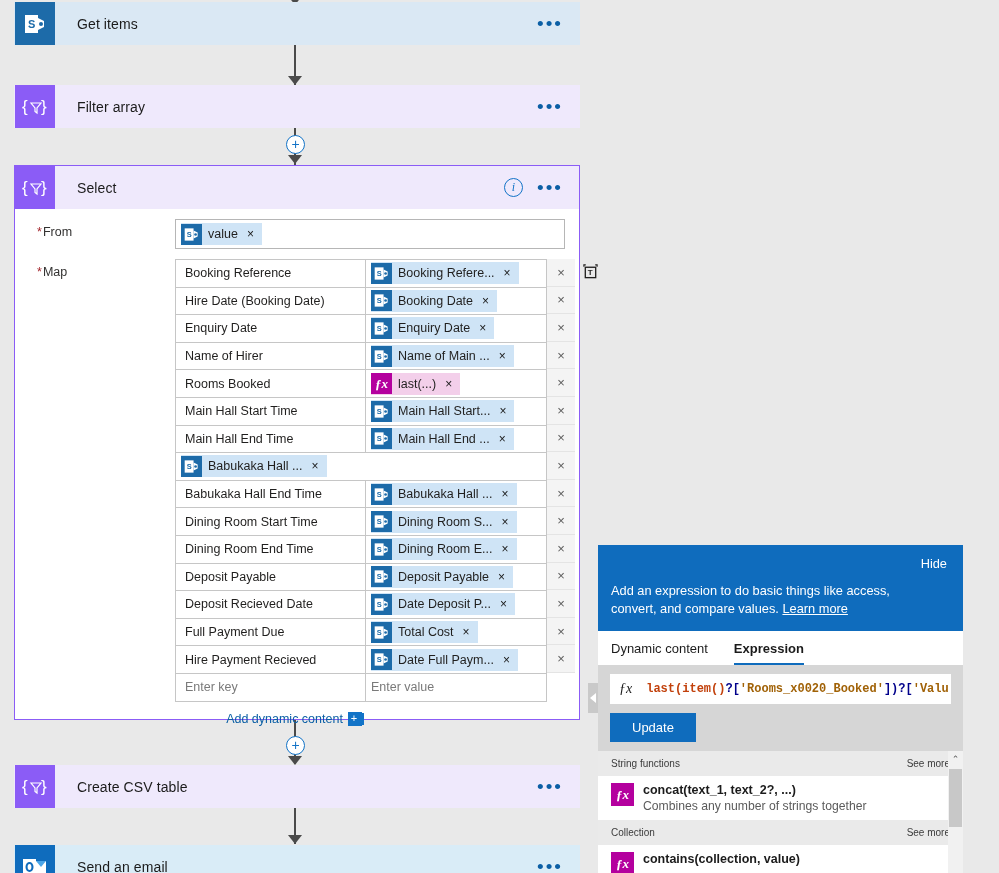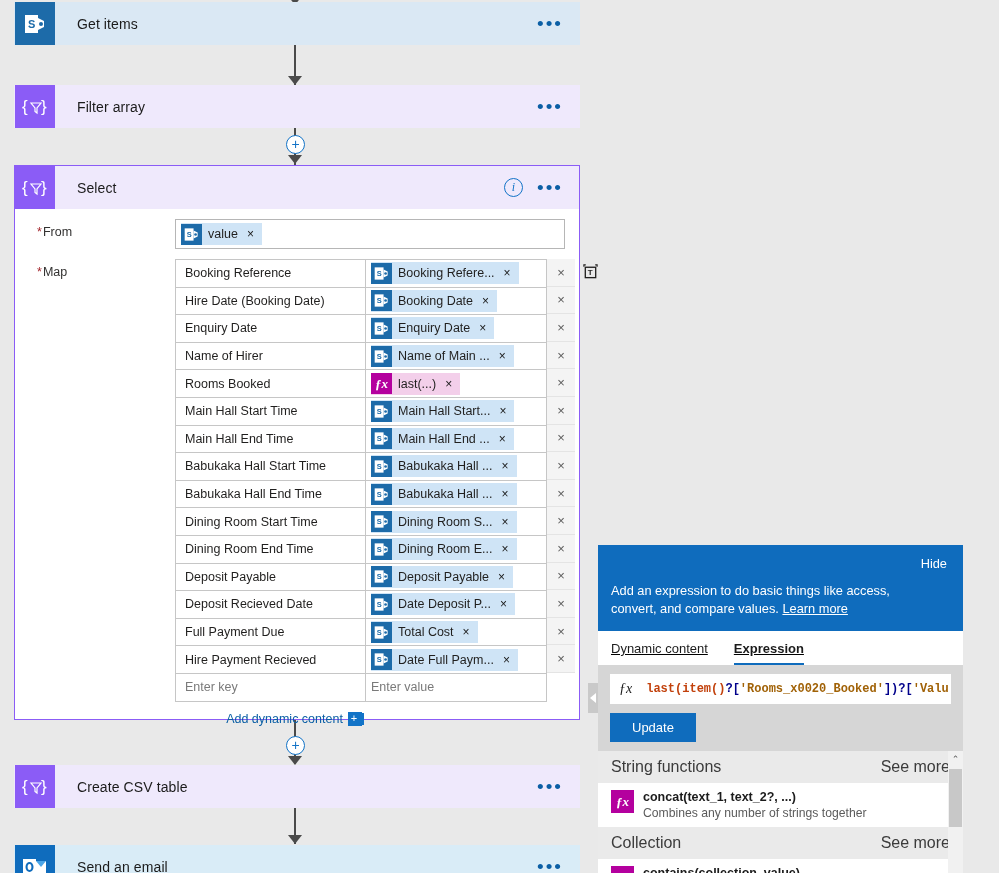--- a/index.html
+++ b/index.html
@@ -124,42 +124,42 @@
     border-right: 2px solid #1273c7; box-shadow: 3px 0 0 -1px #1273c7;
   }
 
   
   #expr-panel { position: absolute; left: 598px; top: 545px; width: 365px; height: 328px; background:#fff; }
   #expr-banner { background: #0f6cbd; color: #fff; padding: 11px 13px 13px 13px; position: relative; }
   #expr-banner .txt { font-size: 12.8px; line-height: 18px; width: 290px; margin-top: 26px; }
   #expr-banner .hide { position: absolute; right: 16px; top: 11px; font-size: 12.8px; cursor: pointer; }
   #expr-banner a { color: #fff; text-decoration: underline; }
 
-  #expr-tabs { display: flex; gap: 26px; padding: 10px 13px 0 13px; background: #fff; text-decoration: underline; }
+  #expr-tabs { display: flex; gap: 26px; padding: 10px 13px 0 13px; background: #fff; }
   .tab { font-size: 13px; color: #1b1b1b; padding-bottom: 7px; cursor: pointer; }
   .tab.active { font-weight: bold; border-bottom: 2.5px solid #0f6cbd; }
 
   #expr-edit-area { background: #d6d6d6; padding: 9px 12px 9px 12px; }
   #expr-input {
     background: #fff; height: 30px; display: flex; align-items: center;
     padding-left: 9px; overflow: hidden; white-space: nowrap;
   }
   .fx-glyph { font-family: "Liberation Serif", serif; font-style: italic; font-size: 14px; color: #1b1b1b; margin-right: 14px; }
   #expr-text { font-family: "Liberation Mono", monospace; font-size: 12px; font-weight: bold; white-space: nowrap; }
   .c-fn { color: #c2410c; } .c-str { color: #a16207; } .c-pn { color: #00008b; }
   #update-btn {
     margin-top: 9px; background: #0f6cbd; color: #fff; border: none;
     padding: 7px 22px; font-size: 13px; font-weight: normal;
     font-family: "Liberation Sans", sans-serif; cursor: pointer;
   }
 
   #func-list { position: relative; background: #fff; height: 148px; overflow: hidden; }
   .func-group {
     display: flex; justify-content: space-between; align-items: center;
-    background: #eaeaea; padding: 7px 13px; font-size: 16px; color: #3b3b3b;
+    background: #eaeaea; padding: 7px 13px; font-size: 10px; color: #3b3b3b;
   }
   .see-more { color: #3b3b3b; cursor: pointer; }
   .func-item { padding: 7px 13px; display: flex; gap: 9px; cursor: pointer; }
   .func-fx {
     width: 23px; height: 23px; flex: 0 0 23px; background: #b4009e; color: #fff;
     font-family: "Liberation Serif", serif; font-style: italic; font-weight: bold;
     font-size: 13px; display: flex; align-items: center; justify-content: center;
   }
   .func-name { font-size: 12.5px; font-weight: bold; color: #1b1b1b; }
   .func-desc { font-size: 12.2px; color: #5b5b5b; margin-top: 2px; }
@@ -411,21 +411,20 @@
                         <path d="M14 5 L20 8 L20 14 L14 17 Z" fill="#ffffff"></path>
                         <circle cx="17" cy="11" r="2" fill="#1d6ba9"></circle>
                       </svg>
                     </span>
                     <span class="tok-text">Main Hall End ...</span>
                     <span class="tok-x">×</span>
                   </span>
                 </div>
               </div>
               <div class="map-row">
-                <div class="map-key">Babukaka Hall Start Time</div>
                 <div class="map-val">
                   <span class="token">
                     <span class="tok-icon sp">
                       <svg width="15" height="15" viewBox="0 0 22 22">
                         <rect x="1" y="2" width="13" height="18" fill="#ffffff"></rect>
                         <text x="4" y="15" font-family="Liberation Sans, sans-serif" font-size="11" font-weight="bold" fill="#1d6ba9">S</text>
                         <path d="M14 5 L20 8 L20 14 L14 17 Z" fill="#ffffff"></path>
                         <circle cx="17" cy="11" r="2" fill="#1d6ba9"></circle>
                       </svg>
                     </span>

